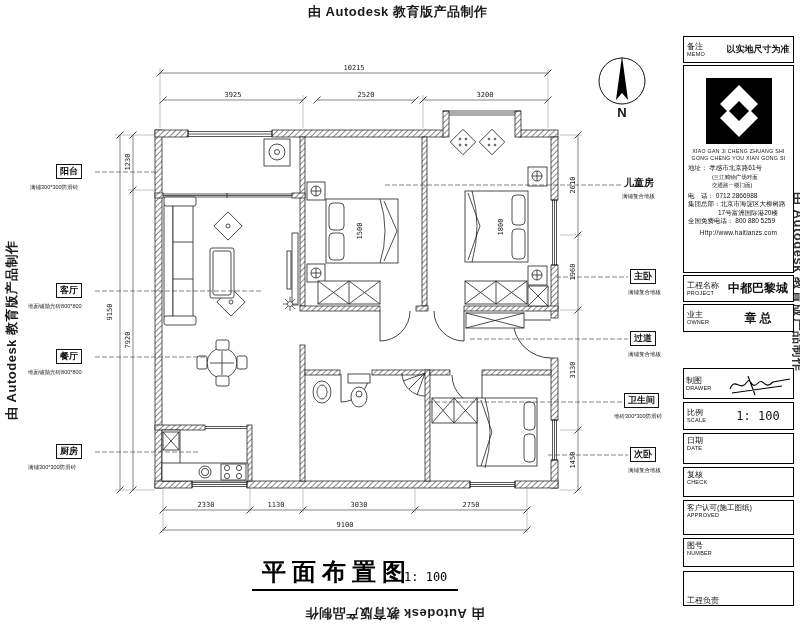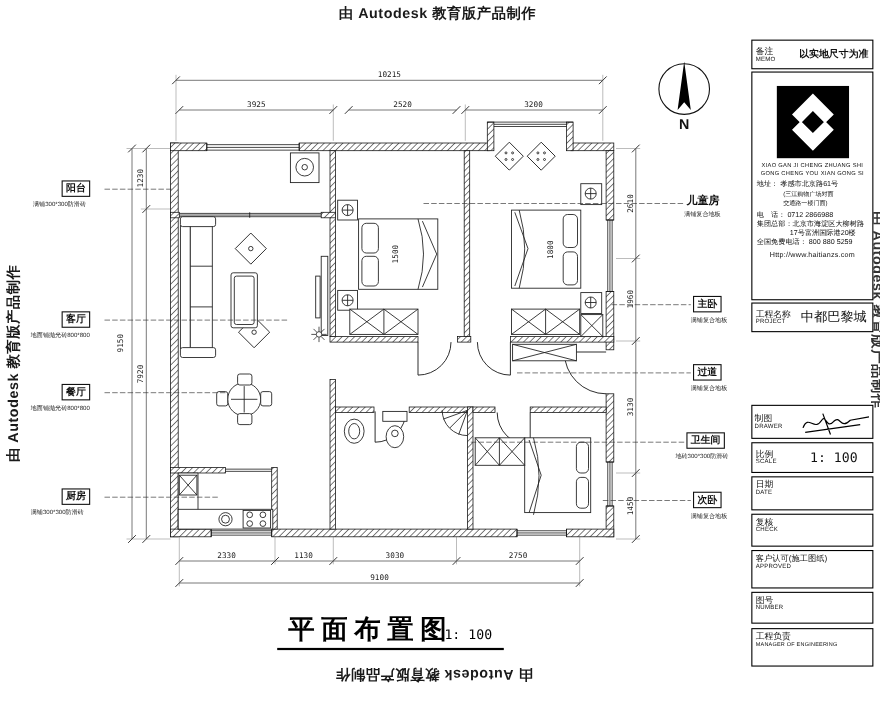--- a/index.html
+++ b/index.html
@@ -22,21 +22,21 @@
   .ptitle{position:absolute;left:262px;top:556px;font-family:"Liberation Serif",serif;font-weight:700;
           font-size:24px;letter-spacing:6px;color:#000;white-space:nowrap;}
   .pscale{position:absolute;left:404px;top:570px;font-family:"DejaVu Sans Mono",monospace;font-size:12px;color:#000;}
   .punder{position:absolute;left:252px;top:589px;width:206px;height:2px;background:#000;}
   
   .tb{position:absolute;left:683px;width:111px;border:1px solid #000;background:#fff;box-sizing:border-box;overflow:hidden;}
   .tb-flex{display:flex;align-items:center;height:100%;justify-content:center;}
   .tb-lab{padding:2px 0 2px 3px;flex:0 0 36px;}
   .tb-zh{font-size:8px;line-height:9px;white-space:nowrap;}
   .tb-en{font-size:5.5px;line-height:7px;letter-spacing:.2px;white-space:nowrap;}
-  .tb-val{flex:1;text-align:center;font-family:"Liberation Serif",serif;font-size:12px;font-weight:400;}
+  .tb-val{flex:1;text-align:center;font-family:"Liberation Serif",serif;font-size:12px;font-weight:700;}
   .memo-val{flex:1;text-align:center;font-size:9px;font-weight:700;}
   .co{font-size:6.5px;line-height:8.5px;padding:0 4px;white-space:nowrap;}
   .co-name{font-size:9.5px;font-weight:700;text-align:center;margin-top:2px;letter-spacing:.5px;}
   .co-py{font-size:5.2px;text-align:center;letter-spacing:.3px;line-height:6.5px;color:#111;}
   .co-web{font-size:6.5px;text-align:center;margin-top:3px;letter-spacing:.2px;}
   .logo-wrap{width:66px;height:66px;margin:12px auto 4px auto;}
   .sig{flex:1;height:100%;}
 </style>
 </head>
 <body>
@@ -336,20 +336,29 @@
   <div class="tb" style="top:275px;height:27px;">
     <div class="tb-flex">
       <div class="tb-lab">
         <div class="tb-zh">工程名称</div>
         <div class="tb-en">PROJECT</div>
       </div>
       <div class="tb-val">中都巴黎城</div>
     </div>
   </div>
 
+  <div class="tb" style="top:304px;height:28px;">
+    <div class="tb-flex">
+      <div class="tb-lab">
+        <div class="tb-zh">业主</div>
+        <div class="tb-en">OWNER</div>
+      </div>
+      <div class="tb-val">章 总</div>
+    </div>
+  </div>
 
 
   <div class="tb" style="top:368px;height:31px;">
     <div class="tb-flex">
       <div class="tb-lab">
         <div class="tb-zh">制图</div>
         <div class="tb-en">DRAWER</div>
       </div>
       <div class="sig">
         <svg width="72" height="29" style="position:static;">
@@ -391,19 +400,19 @@
   </div>
 
   <div class="tb" style="top:538px;height:29px;">
     <div class="tb-lab">
       <div class="tb-zh">图号</div>
       <div class="tb-en">NUMBER</div>
     </div>
   </div>
 
   <div class="tb" style="top:571px;height:35px;">
-    <div class="tb-lab" style="flex:none;">
+    <div class="tb-lab" style="flex:none;margin-top:22px;">
       <div class="tb-zh">工程负责</div>
       <div class="tb-en" style="font-size:5px;">MANAGER OF ENGINEERING</div>
     </div>
   </div>
 
 </div>
 
 </body></html>

